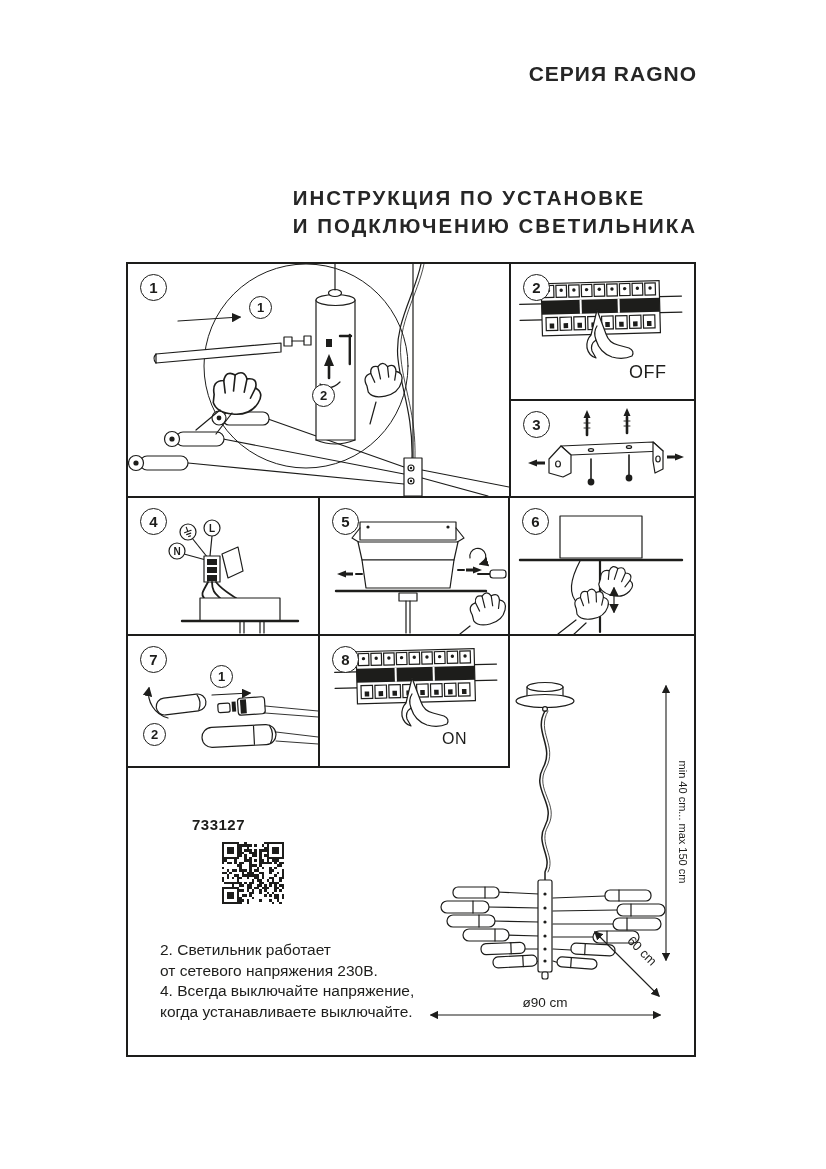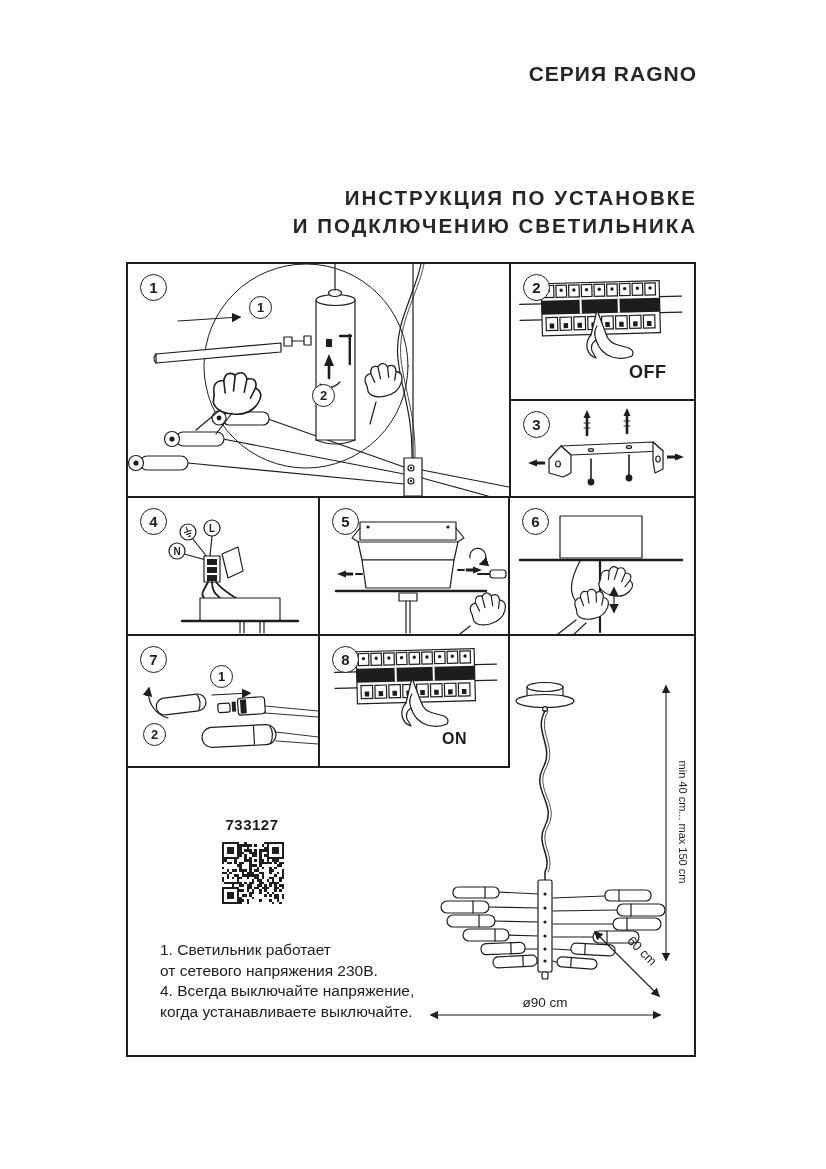--- a/index.html
+++ b/index.html
@@ -2,21 +2,21 @@
 <html><head>
 <meta charset="utf-8">
 <style>
   :root{ --ink:#1d1d1b; --paper:#ffffff; }
   *{ margin:0; padding:0; box-sizing:border-box; }
   html,body{ width:826px; height:1169px; background:var(--paper); overflow:hidden;
     font-family:"Liberation Sans", sans-serif; color:var(--ink); }
   .page{ position:absolute; inset:0; background:var(--paper); }
 
   
-  .hdr{ position:absolute; right:129px; text-align:right; font-weight:bold; color:#262626; }
+  .hdr{ position:absolute; right:129px; font-weight:bold; color:#262626; }
   .hdr1{ top:57px; font-size:21px; line-height:34px; letter-spacing:1px; }
   .hdr2{ top:146px; font-size:20.5px; line-height:28px; letter-spacing:2px;margin-top:38px; }
 
   
   .board{ position:absolute; left:126px; top:262px; width:570px; height:795px;
           border:2px solid var(--ink); }
   .inner{ position:absolute; inset:0; }
   .panel{ position:absolute; }
   .vline,.hline{ position:absolute; background:var(--ink); }
 
@@ -28,24 +28,24 @@
   .badge.sm{ width:23px; height:23px; font-size:13px; }
 
   .draw{ position:absolute; inset:0; width:100%; height:100%; }
   .draw path,.draw line,.draw rect,.draw circle,.draw ellipse,.draw polygon,.draw polyline{
     stroke:var(--ink); stroke-width:1.2; fill:none; stroke-linecap:round; stroke-linejoin:round; }
   .draw .f{ fill:var(--ink); stroke:none; }
   .draw .w{ fill:#ffffff; }
   .draw .th{ stroke-width:2.4; }
   .draw text{ stroke:none; fill:var(--ink); font-family:"Liberation Sans",sans-serif; }
 
-  .switch-label{ position:absolute; font-weight:bold; font-size:18px; letter-spacing:.5px; }
+  .switch-label{ position:absolute; font-weight:normal; font-size:18px; letter-spacing:.5px; }
 
   
-  .article-no{ position:absolute; left:64px; top:552px; width:120px; text-align:center;
+  .article-no{ position:absolute; left:64px; top:552px; width:120px; text-align:left;
     font-size:15px; font-weight:bold; letter-spacing:.5px; }
   .qr{ position:absolute; left:94px; top:578px; width:62px; height:62px; }
   .notes{ position:absolute; left:32px; top:676px; font-size:15.5px; line-height:20.5px; }
 </style>
 </head>
 <body>
 
 <svg width="0" height="0" style="position:absolute" aria-hidden="true">
   <defs>
     <marker id="ah" viewBox="0 0 10 10" refX="8.5" refY="5" markerWidth="8" markerHeight="8" orient="auto-start-reverse">
@@ -317,21 +317,21 @@
       </svg>
       <span class="switch-label" style="left:122px;top:94px;font-size:16px">ON</span>
     </div>
 
     <div class="article-no">733127</div>
     <svg id="qr-svg" class="qr" viewBox="0 0 25 25" shape-rendering="crispEdges">
           <path d="M0,0h1v1h-1zM1,0h1v1h-1zM2,0h1v1h-1zM3,0h1v1h-1zM4,0h1v1h-1zM5,0h1v1h-1zM6,0h1v1h-1zM9,0h1v1h-1zM17,0h1v1h-1zM18,0h1v1h-1zM19,0h1v1h-1zM20,0h1v1h-1zM21,0h1v1h-1zM22,0h1v1h-1zM23,0h1v1h-1zM24,0h1v1h-1zM0,1h1v1h-1zM6,1h1v1h-1zM7,1h1v1h-1zM8,1h1v1h-1zM9,1h1v1h-1zM10,1h1v1h-1zM11,1h1v1h-1zM13,1h1v1h-1zM16,1h1v1h-1zM18,1h1v1h-1zM24,1h1v1h-1zM0,2h1v1h-1zM2,2h1v1h-1zM3,2h1v1h-1zM4,2h1v1h-1zM6,2h1v1h-1zM7,2h1v1h-1zM10,2h1v1h-1zM17,2h1v1h-1zM18,2h1v1h-1zM20,2h1v1h-1zM21,2h1v1h-1zM22,2h1v1h-1zM24,2h1v1h-1zM0,3h1v1h-1zM2,3h1v1h-1zM3,3h1v1h-1zM4,3h1v1h-1zM6,3h1v1h-1zM7,3h1v1h-1zM9,3h1v1h-1zM10,3h1v1h-1zM11,3h1v1h-1zM13,3h1v1h-1zM15,3h1v1h-1zM16,3h1v1h-1zM17,3h1v1h-1zM18,3h1v1h-1zM20,3h1v1h-1zM21,3h1v1h-1zM22,3h1v1h-1zM24,3h1v1h-1zM0,4h1v1h-1zM2,4h1v1h-1zM3,4h1v1h-1zM4,4h1v1h-1zM6,4h1v1h-1zM7,4h1v1h-1zM8,4h1v1h-1zM11,4h1v1h-1zM12,4h1v1h-1zM13,4h1v1h-1zM15,4h1v1h-1zM18,4h1v1h-1zM20,4h1v1h-1zM21,4h1v1h-1zM22,4h1v1h-1zM24,4h1v1h-1zM0,5h1v1h-1zM6,5h1v1h-1zM7,5h1v1h-1zM9,5h1v1h-1zM12,5h1v1h-1zM13,5h1v1h-1zM15,5h1v1h-1zM17,5h1v1h-1zM18,5h1v1h-1zM24,5h1v1h-1zM0,6h1v1h-1zM1,6h1v1h-1zM2,6h1v1h-1zM3,6h1v1h-1zM4,6h1v1h-1zM5,6h1v1h-1zM6,6h1v1h-1zM9,6h1v1h-1zM11,6h1v1h-1zM15,6h1v1h-1zM18,6h1v1h-1zM19,6h1v1h-1zM20,6h1v1h-1zM21,6h1v1h-1zM22,6h1v1h-1zM23,6h1v1h-1zM24,6h1v1h-1zM0,7h1v1h-1zM1,7h1v1h-1zM5,7h1v1h-1zM9,7h1v1h-1zM10,7h1v1h-1zM11,7h1v1h-1zM13,7h1v1h-1zM15,7h1v1h-1zM16,7h1v1h-1zM18,7h1v1h-1zM20,7h1v1h-1zM21,7h1v1h-1zM22,7h1v1h-1zM0,8h1v1h-1zM2,8h1v1h-1zM3,8h1v1h-1zM5,8h1v1h-1zM7,8h1v1h-1zM8,8h1v1h-1zM11,8h1v1h-1zM15,8h1v1h-1zM16,8h1v1h-1zM17,8h1v1h-1zM18,8h1v1h-1zM19,8h1v1h-1zM21,8h1v1h-1zM23,8h1v1h-1zM24,8h1v1h-1zM6,9h1v1h-1zM7,9h1v1h-1zM11,9h1v1h-1zM12,9h1v1h-1zM13,9h1v1h-1zM15,9h1v1h-1zM22,9h1v1h-1zM23,9h1v1h-1zM0,10h1v1h-1zM7,10h1v1h-1zM11,10h1v1h-1zM14,10h1v1h-1zM16,10h1v1h-1zM19,10h1v1h-1zM21,10h1v1h-1zM2,11h1v1h-1zM4,11h1v1h-1zM5,11h1v1h-1zM7,11h1v1h-1zM8,11h1v1h-1zM9,11h1v1h-1zM11,11h1v1h-1zM13,11h1v1h-1zM14,11h1v1h-1zM19,11h1v1h-1zM20,11h1v1h-1zM24,11h1v1h-1zM0,12h1v1h-1zM1,12h1v1h-1zM3,12h1v1h-1zM8,12h1v1h-1zM10,12h1v1h-1zM11,12h1v1h-1zM12,12h1v1h-1zM15,12h1v1h-1zM16,12h1v1h-1zM19,12h1v1h-1zM22,12h1v1h-1zM24,12h1v1h-1zM2,13h1v1h-1zM5,13h1v1h-1zM6,13h1v1h-1zM8,13h1v1h-1zM9,13h1v1h-1zM10,13h1v1h-1zM11,13h1v1h-1zM12,13h1v1h-1zM13,13h1v1h-1zM14,13h1v1h-1zM16,13h1v1h-1zM21,13h1v1h-1zM24,13h1v1h-1zM0,14h1v1h-1zM2,14h1v1h-1zM4,14h1v1h-1zM6,14h1v1h-1zM7,14h1v1h-1zM10,14h1v1h-1zM13,14h1v1h-1zM14,14h1v1h-1zM16,14h1v1h-1zM19,14h1v1h-1zM20,14h1v1h-1zM23,14h1v1h-1zM24,14h1v1h-1zM0,15h1v1h-1zM6,15h1v1h-1zM12,15h1v1h-1zM14,15h1v1h-1zM15,15h1v1h-1zM18,15h1v1h-1zM20,15h1v1h-1zM23,15h1v1h-1zM1,16h1v1h-1zM2,16h1v1h-1zM3,16h1v1h-1zM4,16h1v1h-1zM5,16h1v1h-1zM6,16h1v1h-1zM7,16h1v1h-1zM9,16h1v1h-1zM11,16h1v1h-1zM12,16h1v1h-1zM15,16h1v1h-1zM16,16h1v1h-1zM19,16h1v1h-1zM20,16h1v1h-1zM21,16h1v1h-1zM22,16h1v1h-1zM4,17h1v1h-1zM7,17h1v1h-1zM8,17h1v1h-1zM10,17h1v1h-1zM11,17h1v1h-1zM14,17h1v1h-1zM15,17h1v1h-1zM17,17h1v1h-1zM19,17h1v1h-1zM21,17h1v1h-1zM23,17h1v1h-1zM24,17h1v1h-1zM0,18h1v1h-1zM1,18h1v1h-1zM2,18h1v1h-1zM3,18h1v1h-1zM4,18h1v1h-1zM5,18h1v1h-1zM6,18h1v1h-1zM10,18h1v1h-1zM11,18h1v1h-1zM13,18h1v1h-1zM14,18h1v1h-1zM16,18h1v1h-1zM17,18h1v1h-1zM18,18h1v1h-1zM21,18h1v1h-1zM22,18h1v1h-1zM24,18h1v1h-1zM0,19h1v1h-1zM6,19h1v1h-1zM7,19h1v1h-1zM8,19h1v1h-1zM10,19h1v1h-1zM12,19h1v1h-1zM15,19h1v1h-1zM17,19h1v1h-1zM21,19h1v1h-1zM23,19h1v1h-1zM0,20h1v1h-1zM2,20h1v1h-1zM3,20h1v1h-1zM4,20h1v1h-1zM6,20h1v1h-1zM11,20h1v1h-1zM12,20h1v1h-1zM15,20h1v1h-1zM18,20h1v1h-1zM20,20h1v1h-1zM0,21h1v1h-1zM2,21h1v1h-1zM3,21h1v1h-1zM4,21h1v1h-1zM6,21h1v1h-1zM8,21h1v1h-1zM9,21h1v1h-1zM11,21h1v1h-1zM17,21h1v1h-1zM19,21h1v1h-1zM21,21h1v1h-1zM22,21h1v1h-1zM24,21h1v1h-1zM0,22h1v1h-1zM2,22h1v1h-1zM3,22h1v1h-1zM4,22h1v1h-1zM6,22h1v1h-1zM7,22h1v1h-1zM12,22h1v1h-1zM21,22h1v1h-1zM22,22h1v1h-1zM24,22h1v1h-1zM0,23h1v1h-1zM6,23h1v1h-1zM7,23h1v1h-1zM8,23h1v1h-1zM10,23h1v1h-1zM15,23h1v1h-1zM19,23h1v1h-1zM22,23h1v1h-1zM0,24h1v1h-1zM1,24h1v1h-1zM2,24h1v1h-1zM3,24h1v1h-1zM4,24h1v1h-1zM5,24h1v1h-1zM6,24h1v1h-1zM7,24h1v1h-1zM10,24h1v1h-1zM20,24h1v1h-1zM23,24h1v1h-1z" fill="#1d1d1b"></path>
         </svg>
 
     <div class="notes">
-      <div>1. Светильник работает</div>
+      <div>2. Светильник работает</div>
       <div>от сетевого напряжения 230В.</div>
       <div>4. Всегда выключайте напряжение,</div>
       <div>когда устанавливаете выключайте.</div>
     </div>
 
     <svg class="draw" style="left:295px;top:406px;width:271px;height:385px" viewBox="0 0 271 385">
 
       <ellipse class="w" cx="122" cy="17" rx="18" ry="4.5"></ellipse>
       <path d="M104,17 L104,28 M140,17 L140,28"></path>
       <ellipse class="w" cx="122" cy="31" rx="29" ry="6.5"></ellipse>

